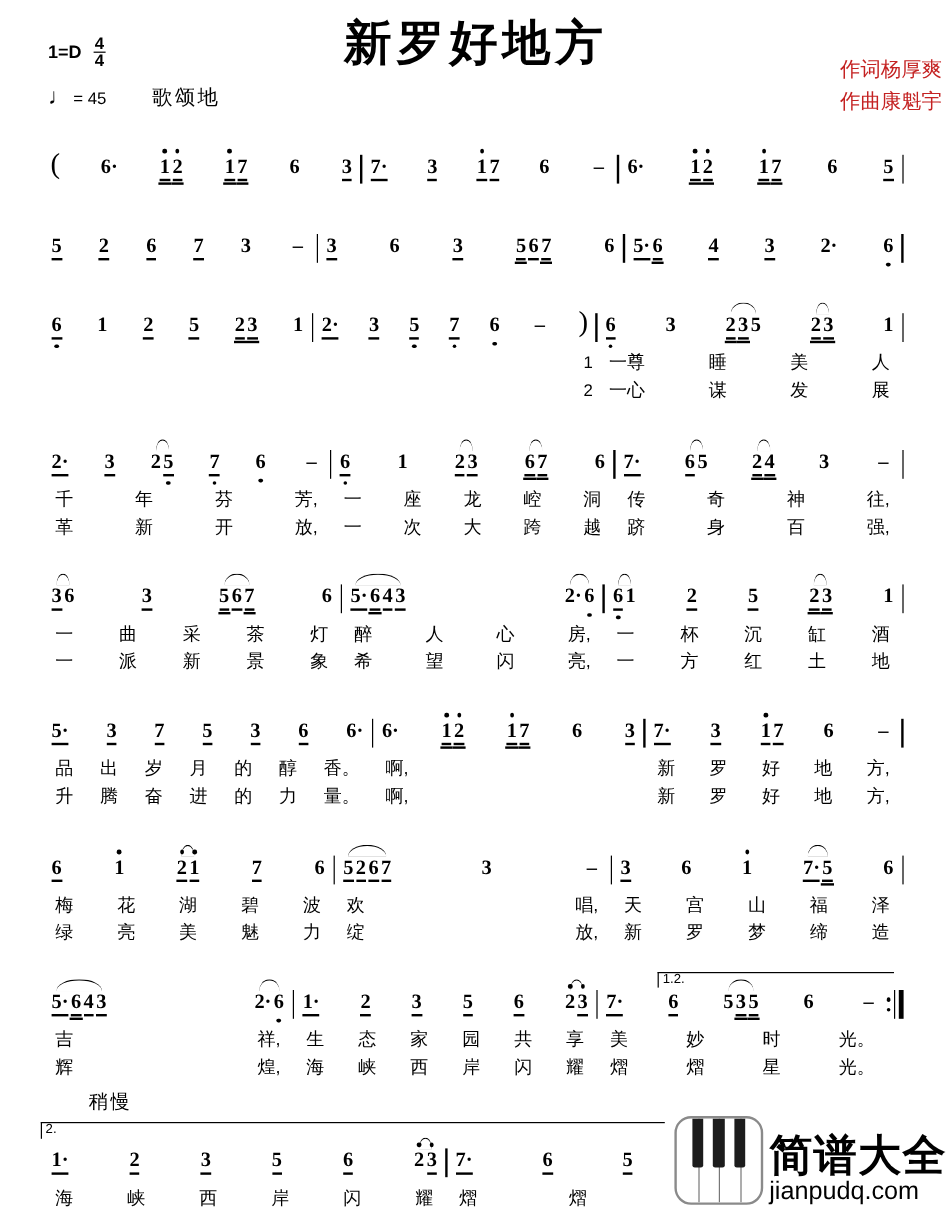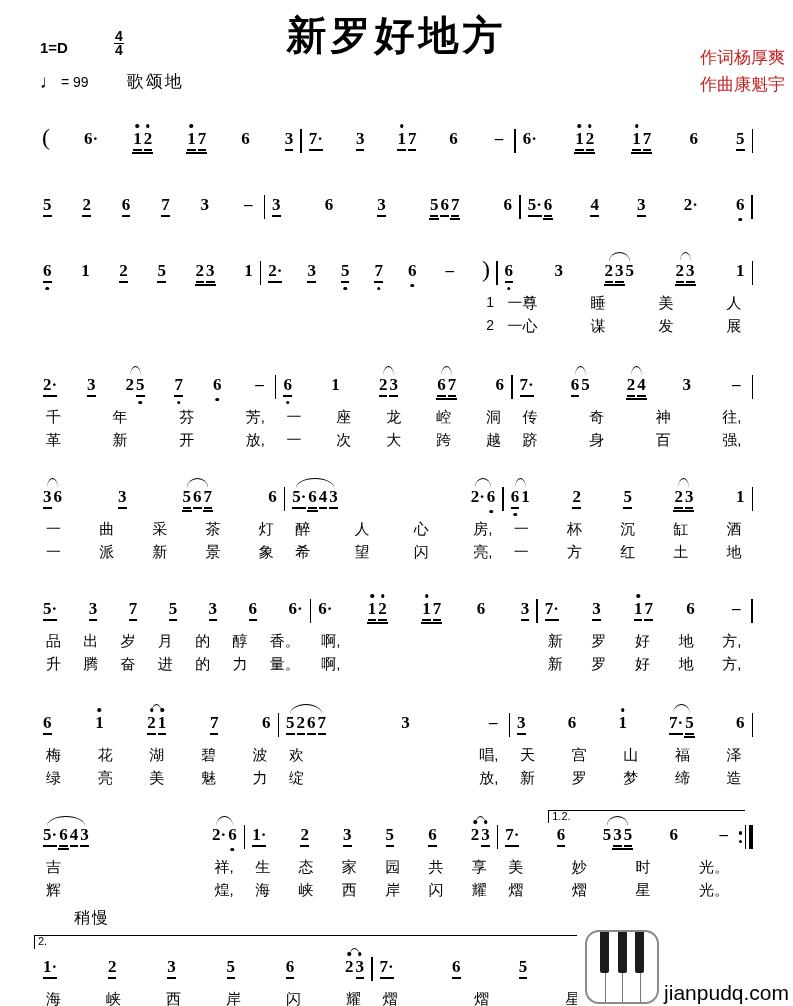--- a/index.html
+++ b/index.html
@@ -3,21 +3,21 @@
 <meta charset="utf-8">
 <style>
   html,body{margin:0;padding:0;}
   body{width:793px;height:1006px;overflow:hidden;position:relative;background:#fff;color:#000;
        font-family:"Liberation Sans",sans-serif;}
   
   .header{position:relative;height:108px;}
   .title{text-align:center;font-size:40px;font-weight:bold;letter-spacing:4px;padding-top:8px;
          font-family:Liberation Sans, sans-serif;}
   .meta-left{position:absolute;left:40px;top:30px;}
-  .keysig-row{display:flex;align-items:flex-end;font-weight:bold;font-size:15px;gap:36px;}
+  .keysig-row{display:flex;align-items:center;font-weight:bold;font-size:15px;}
   .ts{display:inline-flex;flex-direction:column;align-items:center;margin-left:10px;font-size:14px;line-height:12px;}
   .ts .tsn{border-bottom:1.5px solid #000;padding:0 1px 1px;}
   .tempo-row{display:flex;align-items:center;margin-top:14px;font-size:14px;}
   .qnote{font-size:19px;line-height:14px;margin-right:2px;}
   .expr{font-size:17px;margin-left:38px;letter-spacing:2px;}
   .credits{position:absolute;right:8px;top:44px;font-size:17px;line-height:27px;text-align:left;}
   
   .score{padding:12px 40px 0 36px;}
   .system{display:flex;align-items:flex-start;position:relative;margin-bottom:28px;}
   .score .system:nth-of-type(3),.score .system:nth-of-type(6){margin-bottom:30px;}
@@ -75,21 +75,21 @@
   <div class="meta-left">
     <div class="keysig-row">
       <span>1=D</span>
       <span class="ts">
         <span class="tsn">4</span>
         <span>4</span>
       </span>
     </div>
     <div class="tempo-row">
       <span class="qnote">♩</span>
-      <span>= 99</span>
+      <span>= 45</span>
       <span class="expr">歌颂地</span>
     </div>
   </div>
   <div class="credits" style="color: rgb(196, 34, 34);">
     <div>作词杨厚爽</div>
     <div>作曲康魁宇</div>
   </div>
 </div>
 
 <div class="score" id="score">
@@ -724,15 +724,16 @@
 <div class="watermark">
   <div class="piano">
     <div class="wk" style="left:0;width:25%"></div>
     <div class="wk" style="left:25%;width:25%"></div>
     <div class="wk" style="left:50%;width:25%"></div>
     <div class="bk" style="left:18.5%"></div>
     <div class="bk" style="left:43.5%"></div>
     <div class="bk" style="left:68.5%"></div>
   </div>
   <div class="wm-text">
+    <div class="wm-name">简谱大全</div>
     <div class="wm-url">jianpudq.com</div>
   </div>
 </div>
 
 </body></html>

